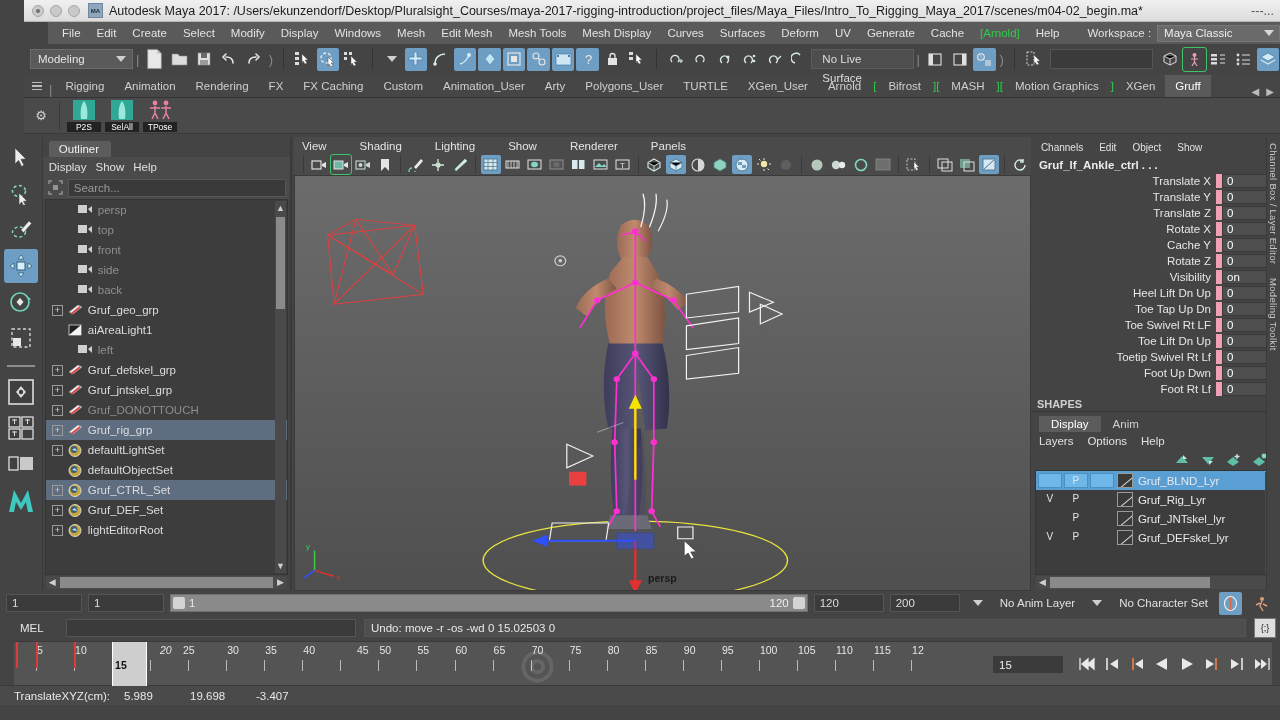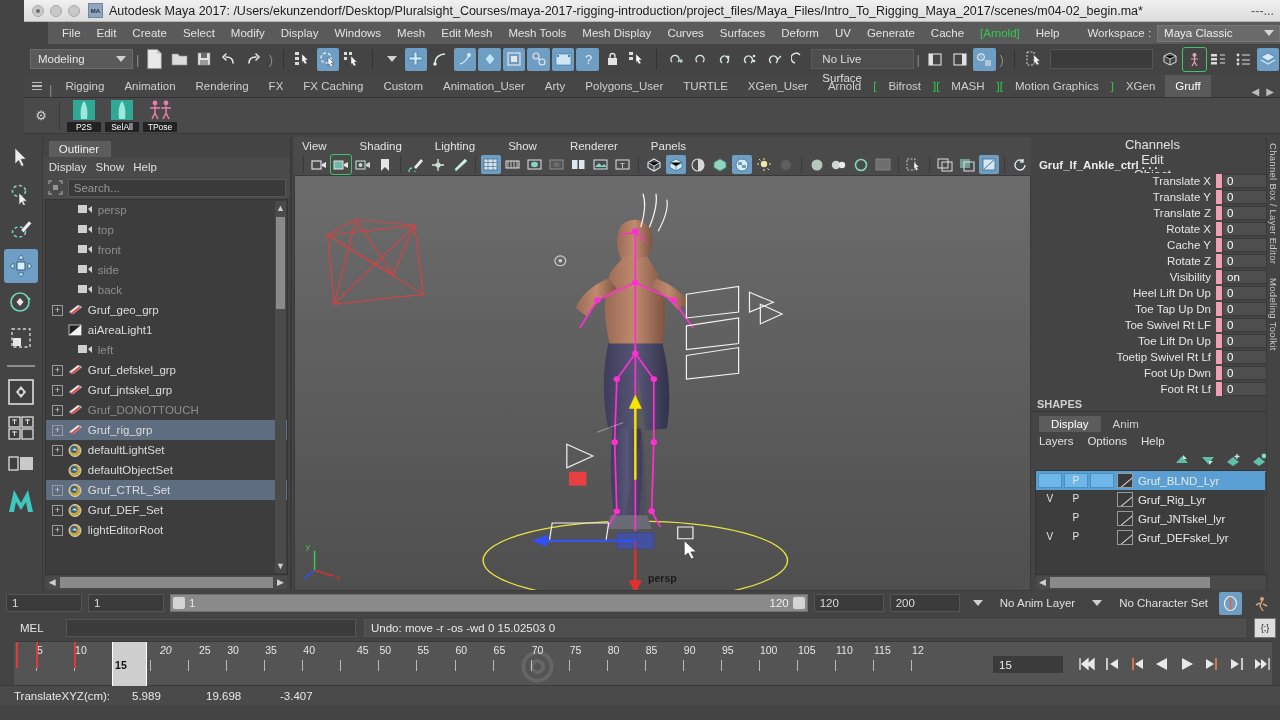--- a/index.html
+++ b/index.html
@@ -118,21 +118,21 @@
   .vicons{height:22px;background:#4a4a4a;display:flex;align-items:center;padding-left:5px;}
   .vb{width:20px;height:19px;display:flex;align-items:center;justify-content:center;margin:0 1px;border-radius:2px;}
   .vb.on{background:#6f9ec4;}
   .vb.grn{outline:1px solid #3ec46a;}
   .vdiv{width:1px;height:17px;background:#3a3a3a;margin:0 4px;}
   .viewport{flex:1 1 auto;background:#5c5c5c;position:relative;overflow:hidden;border:1px solid #3a3a3a;}
   .vplabel{position:absolute;bottom:6px;left:50%;transform:translateX(-50%);color:#1a1a1a;font-size:10.5px;font-weight:bold;}
 
   
   .rightcol{width:266px;background:#444;display:flex;flex-direction:column;}
-  .cbmenu{height:20px;display:flex;align-items:center;padding-left:8px;font-size:13px;background:#444;flex-direction:column;}
+  .cbmenu{height:20px;display:flex;align-items:center;padding-left:8px;font-size:10px;background:#444;}
   .cbmenu span{padding-right:16px;color:#e2e2e2;}
   .cbtitle{height:16px;font-size:11.5px;color:#ececec;font-weight:bold;padding-left:6px;line-height:16px;}
   .cbbody{flex:0 0 auto;background:#444;position:relative;overflow:hidden;}
   .cbrow{height:16px;display:flex;align-items:center;font-size:11.5px;}
   .cbrow .nm{flex:1 1 auto;text-align:right;padding-right:5px;color:#e6e6e6;}
   .cbrow .lock{width:6px;height:14px;background:#f0a0b4;}
   .cbrow .val{width:58px;height:14px;background:#4e4e4e;border:1px solid #3a3a3a;color:#fff;padding-left:4px;line-height:13px;}
   .shapes{font-size:11px;color:#cfcfcf;font-weight:bold;padding-left:4px;height:14px;line-height:14px;}
   .cbscroll{position:absolute;right:0;top:0;bottom:0;width:11px;background:#4a4a4a;}
   .cbscroll .thumb{position:absolute;left:1px;right:1px;top:14px;bottom:16px;background:#8a8a8a;}
@@ -175,21 +175,21 @@
   .tl-ruler{position:absolute;left:0;right:0;top:0;height:44px;}
   .tick{position:absolute;top:18px;width:1px;height:11px;background:#b9b9b9;}
   .tlbl{position:absolute;top:2px;font-size:10.5px;color:#e6e6e6;transform:translateX(1px);}
   .keym{position:absolute;top:0;width:2px;height:26px;background:#e03b3b;}
   .curframe{position:absolute;top:0;height:44px;background:#cfcfcf;border-left:1px solid #fff;border-right:1px solid #fff;}
   .curlbl{position:absolute;font-size:10.5px;color:#111;font-weight:bold;top:17px;}
   .tl-right{position:absolute;right:0;top:0;height:44px;display:flex;align-items:center;gap:4px;}
   .tl-field{width:72px;height:19px;background:#3b3b3b;border:1px solid #555;color:#ececec;font-size:11.5px;line-height:18px;padding-left:6px;margin-right:8px;}
   .pbtn{width:21px;height:20px;display:flex;align-items:center;justify-content:center;}
 
-  .helpline{height:20px;display:flex;align-items:center;padding-left:14px;font-size:11.5px;color:#e8e8e8;gap:8px;
+  .helpline{height:20px;display:flex;align-items:center;padding-left:14px;font-size:11.5px;color:#e8e8e8;gap:0;
      border-top:1px solid #3a3a3a;background:#4a4a4a;}
   .helpline .hv{display:inline-block;}
 
   
   .dockstrip{position:absolute;right:0;top:137px;bottom:129px;width:14px;background:#444;border-left:1px solid #3a3a3a;
      display:flex;flex-direction:column;align-items:center;justify-content:flex-start;padding-top:6px;}
   .dockstrip .vtxt{writing-mode:vertical-rl;font-size:9.5px;color:#c9c9c9;margin-bottom:14px;letter-spacing:.3px;}
 
   .wm{position:absolute;pointer-events:none;opacity:.10;color:#fff;font-weight:bold;}
 </style>
@@ -1304,21 +1304,21 @@
     <div class="timeline">
       <div class="tl-ruler" id="tl-ruler">
           <div class="tlbl" style="left: 22px;">5</div>
           <div class="tick" style="left: 22px;"></div>
           <div class="tlbl" style="left: 60.0488px;">10</div>
           <div class="tick" style="left: 60.0488px;"></div>
           <div class="tlbl" style="left: 98.0976px;">15</div>
           <div class="tick" style="left: 98.0976px;"></div>
           <div class="tlbl" style="left: 145px; font-style: italic;">20</div>
           <div class="tick" style="left: 136.146px;"></div>
-          <div class="tlbl" style="left: 184px;">25</div>
+          <div class="tlbl" style="left: 168px;">25</div>
           <div class="tick" style="left: 174.195px;"></div>
           <div class="tlbl" style="left: 212.244px;">30</div>
           <div class="tick" style="left: 212.244px;"></div>
           <div class="tlbl" style="left: 250.293px;">35</div>
           <div class="tick" style="left: 250.293px;"></div>
           <div class="tlbl" style="left: 288.341px;">40</div>
           <div class="tick" style="left: 288.341px;"></div>
           <div class="tlbl" style="left: 342px;">45</div>
           <div class="tick" style="left: 326.39px;"></div>
           <div class="tlbl" style="left: 364.439px;">50</div>

